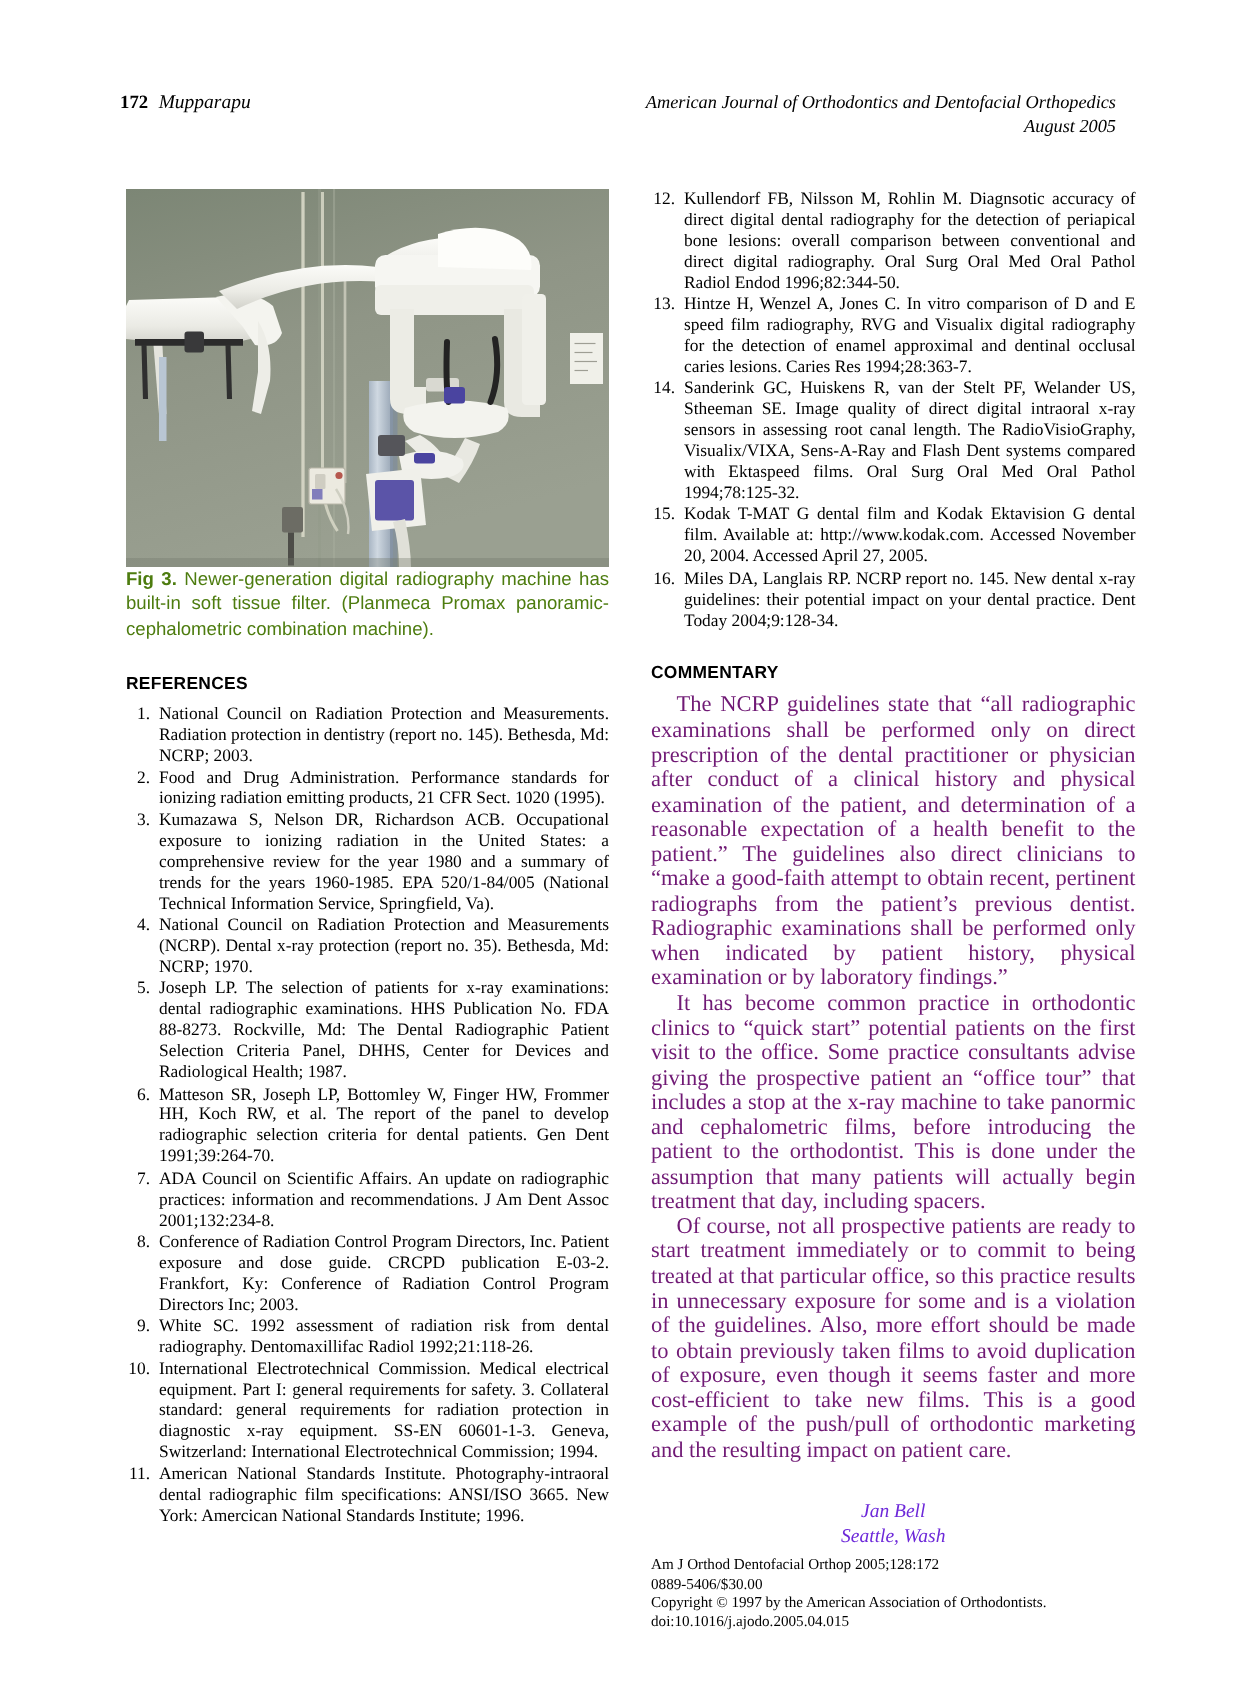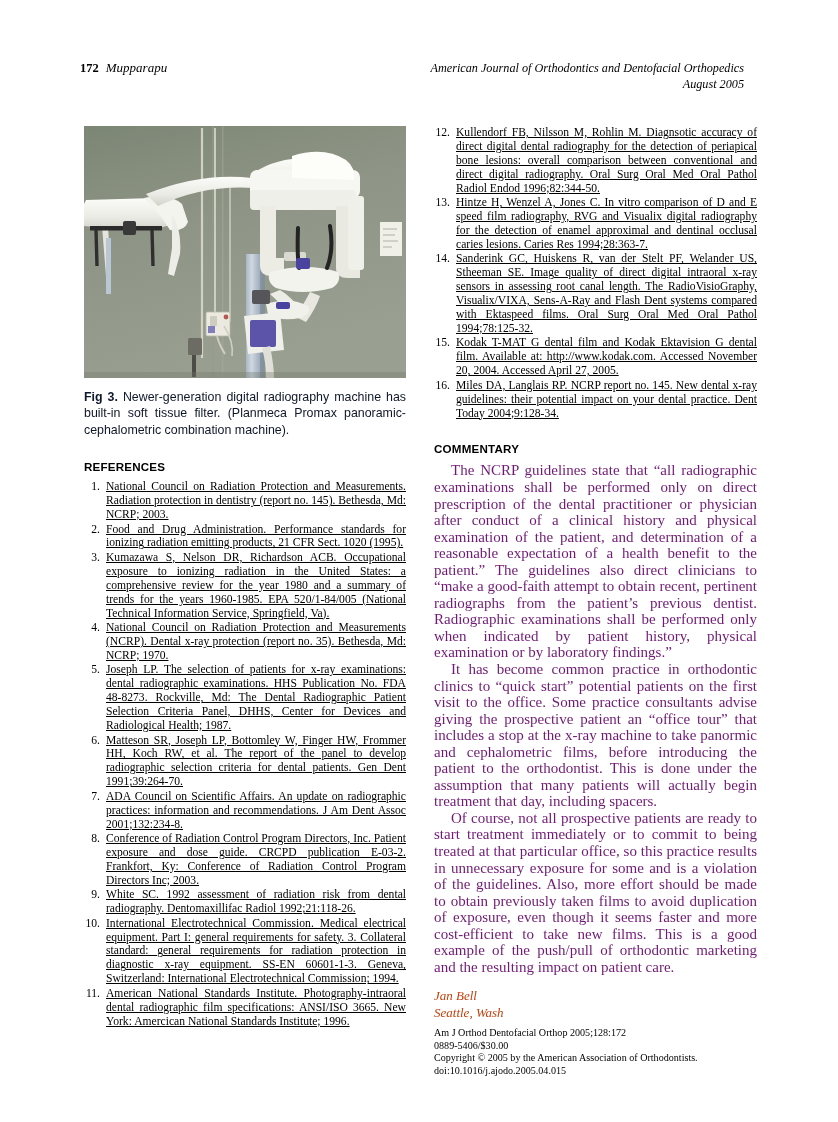--- a/index.html
+++ b/index.html
@@ -78,26 +78,26 @@
   }
   .photo {
     position: relative;
     width: 322px;
     height: 252px;
     overflow: hidden;
     background: linear-gradient(160deg, #7f8878 0%, #8d9484 38%, #969b8c 68%, #8a9081 100%);
   }
   .photo-inner { position:absolute; inset:0; }
   .caption {
-    margin-top: 11px;
+    margin-top: 0;
     font-family: "Liberation Sans", sans-serif;
     font-size: 12.4px;
     line-height: 16.4px;
     text-align: justify;
-    color: #0f172a;
+    color: #4d7c0f;
   }
   .caption b { font-weight: bold; }
 
   
   .sect-head {
     font-family: "Liberation Sans", sans-serif;
     font-weight: bold;
     font-size: 11.6px;
     letter-spacing: 0.2px;
     color: #000;
@@ -113,21 +113,20 @@
     font-size: 11.6px;
     line-height: 13.9px;
     color: #000;
   }
   .reflist li {
     position: relative;
     padding-left: 22px;
     margin-bottom: 0.6px;
     text-align: justify;
     text-justify: inter-word;
-    text-decoration: underline;
   }
   .reflist li .refnum {
     position: absolute;
     left: 0;
     top: 0;
     width: 16px;
     text-align: right;
     font-size: 11.6px;
   }
 
@@ -136,26 +135,26 @@
     font-size: 15px;
     line-height: 16.55px;
     text-align: justify;
     text-justify: inter-word;
     margin: 0;
     text-indent: 17px;
     color: #701a75;
     hyphens: auto;
   }
   .signature {
-    margin-top: 13px;
-    text-align: left;
+    margin-top: 24px;
+    text-align: center;
     font-style: italic;
     font-size: 13px;
     line-height: 16.5px;
-    color: #c2410c;
+    color: #6d28d9;
   }
 
   
   .footer-block {
     margin-top: 6px;
     font-size: 10.1px;
     line-height: 12.4px;
     color: #000;
   }
   .footer-block div { white-space: nowrap; }
@@ -271,21 +270,21 @@
       </div>
       <div class="caption"><b>Fig 3.</b><span> Newer-generation digital radiography machine has built-in soft tissue filter. (Planmeca Promax panoramic-cephalometric combination machine).</span></div>
     </div>
 
     <div class="sect-head">REFERENCES</div>
     <ol class="reflist">
       <li><span class="refnum">1.</span><span>National Council on Radiation Protection and Measurements. Radiation protection in dentistry (report no. 145). Bethesda, Md: NCRP; 2003.</span></li>
       <li><span class="refnum">2.</span><span>Food and Drug Administration. Performance standards for ionizing radiation emitting products, 21 CFR Sect. 1020 (1995).</span></li>
       <li><span class="refnum">3.</span><span>Kumazawa S, Nelson DR, Richardson ACB. Occupational exposure to ionizing radiation in the United States: a comprehensive review for the year 1980 and a summary of trends for the years 1960-1985. EPA 520/1-84/005 (National Technical Information Service, Springfield, Va).</span></li>
       <li><span class="refnum">4.</span><span>National Council on Radiation Protection and Measurements (NCRP). Dental x-ray protection (report no. 35). Bethesda, Md: NCRP; 1970.</span></li>
-      <li><span class="refnum">5.</span><span>Joseph LP. The selection of patients for x-ray examinations: dental radiographic examinations. HHS Publication No. FDA 48-8273. Rockville, Md: The Dental Radiographic Patient Selection Criteria Panel, DHHS, Center for Devices and Radiological Health; 1987.</span></li>
+      <li><span class="refnum">5.</span><span>Joseph LP. The selection of patients for x-ray examinations: dental radiographic examinations. HHS Publication No. FDA 88-8273. Rockville, Md: The Dental Radiographic Patient Selection Criteria Panel, DHHS, Center for Devices and Radiological Health; 1987.</span></li>
       <li><span class="refnum">6.</span><span>Matteson SR, Joseph LP, Bottomley W, Finger HW, Frommer HH, Koch RW, et al. The report of the panel to develop radiographic selection criteria for dental patients. Gen Dent 1991;39:264-70.</span></li>
       <li><span class="refnum">7.</span><span>ADA Council on Scientific Affairs. An update on radiographic practices: information and recommendations. J Am Dent Assoc 2001;132:234-8.</span></li>
       <li><span class="refnum">8.</span><span>Conference of Radiation Control Program Directors, Inc. Patient exposure and dose guide. CRCPD publication E-03-2. Frankfort, Ky: Conference of Radiation Control Program Directors Inc; 2003.</span></li>
       <li><span class="refnum">9.</span><span>White SC. 1992 assessment of radiation risk from dental radiography. Dentomaxillifac Radiol 1992;21:118-26.</span></li>
       <li><span class="refnum">10.</span><span>International Electrotechnical Commission. Medical electrical equipment. Part I: general requirements for safety. 3. Collateral standard: general requirements for radiation protection in diagnostic x-ray equipment. SS-EN 60601-1-3. Geneva, Switzerland: International Electrotechnical Commission; 1994.</span></li>
       <li><span class="refnum">11.</span><span>American National Standards Institute. Photography-intraoral dental radiographic film specifications: ANSI/ISO 3665. New York: Amercican National Standards Institute; 1996.</span></li>
     </ol>
   </div>
 
   <div class="col-right">
@@ -303,18 +302,18 @@
     <p class="body-p">Of course, not all prospective patients are ready to start treatment immediately or to commit to being treated at that particular office, so this practice results in unnecessary exposure for some and is a violation of the guidelines. Also, more effort should be made to obtain previously taken films to avoid duplication of exposure, even though it seems faster and more cost-efficient to take new films. This is a good example of the push/pull of orthodontic marketing and the resulting impact on patient care.</p>
 
     <div class="signature">
       <div>Jan Bell</div>
       <div>Seattle, Wash</div>
     </div>
 
     <div class="footer-block">
       <div>Am J Orthod Dentofacial Orthop 2005;128:172</div>
       <div>0889-5406/$30.00</div>
-      <div>Copyright © 2005 by the American Association of Orthodontists.</div>
+      <div>Copyright © 1997 by the American Association of Orthodontists.</div>
       <div>doi:10.1016/j.ajodo.2005.04.015</div>
     </div>
   </div>
 
 </div>
 
 </body></html>

